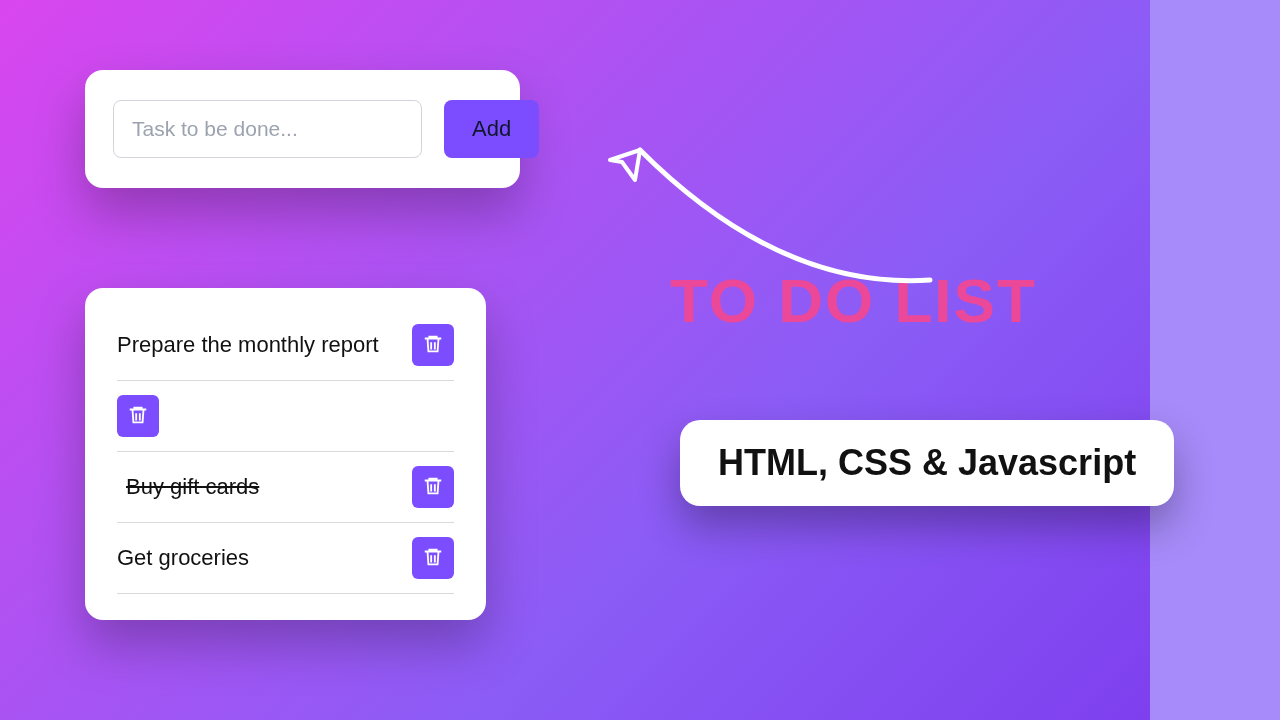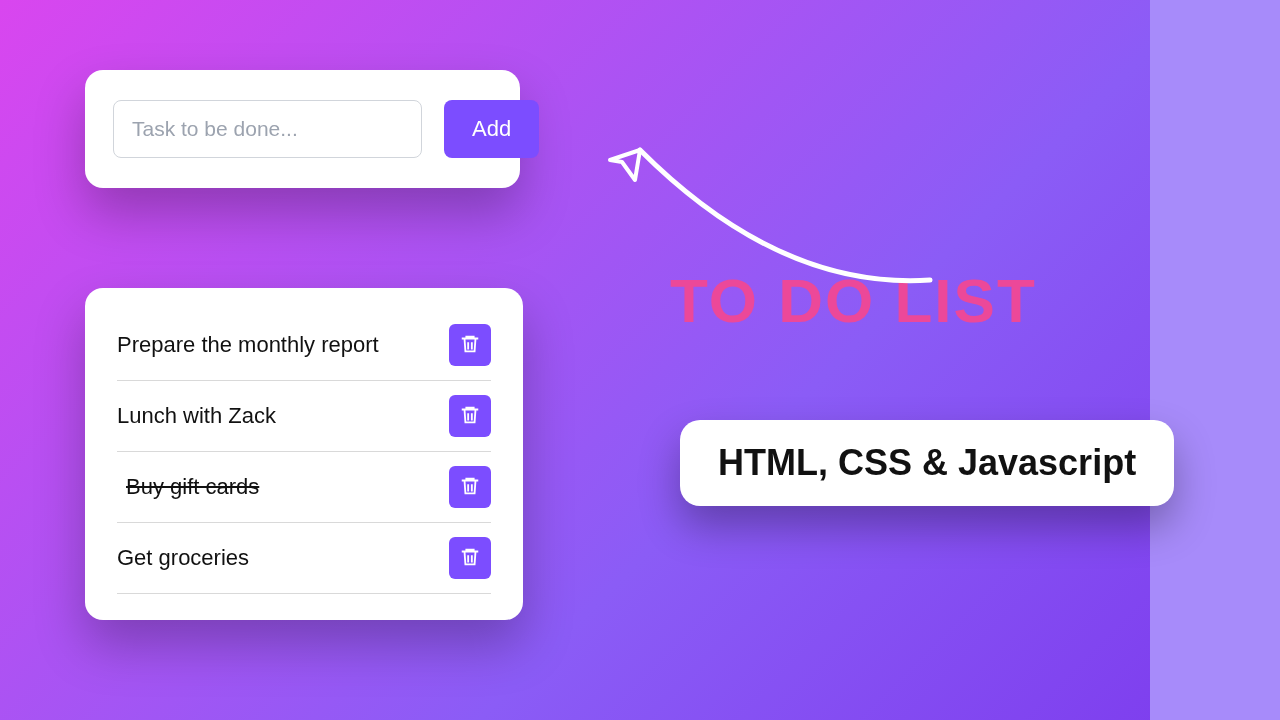--- a/index.html
+++ b/index.html
@@ -40,33 +40,33 @@
     border: 1px solid #d1d5db;
     border-radius: 8px;
     padding: 0 18px;
     font-size: 21px;
     color: #111;
     outline: none;
   }
   .task-input::placeholder { color: #9ca3af; }
   .add-btn {
     background: #7c4dff;
-    color: #ffffff;
+    color: #0f172a;
     border: none;
     border-radius: 8px;
     height: 58px;
     padding: 0 28px;
     font-size: 22px;
     font-weight: 500;
     cursor: pointer;
   }
   .list-card {
     left: 85px;
     top: 288px;
-    width: 438px;
+    width: 401px;
     padding: 36px 32px 26px 32px;
   }
   .task-row {
     display: flex;
     align-items: center;
     justify-content: space-between;
     border-bottom: 1px solid #d9d9d9;
     padding: 14px 0;
   }
   .task-row:first-child { padding-top: 0; }
@@ -134,21 +134,20 @@
     <span class="task-text">Prepare the monthly report</span>
     <button class="delete-btn">
       <span>
         <svg viewBox="0 0 24 24" fill="none" stroke="#fff" stroke-width="2">
             <path d="M3 6h18M8 6V4h8v2M6 6l1 14h10l1-14M10 10v8M14 10v8"></path>
           </svg>
       </span>
     </button>
   </div>
   <div class="task-row">
-    <span class="task-text">Lunch with Zack</span>
     <button class="delete-btn">
       <span>
         <svg viewBox="0 0 24 24" fill="none" stroke="#fff" stroke-width="2">
             <path d="M3 6h18M8 6V4h8v2M6 6l1 14h10l1-14M10 10v8M14 10v8"></path>
           </svg>
       </span>
     </button>
   </div>
   <div class="task-row">
     <span class="task-text done">Buy gift cards</span>

